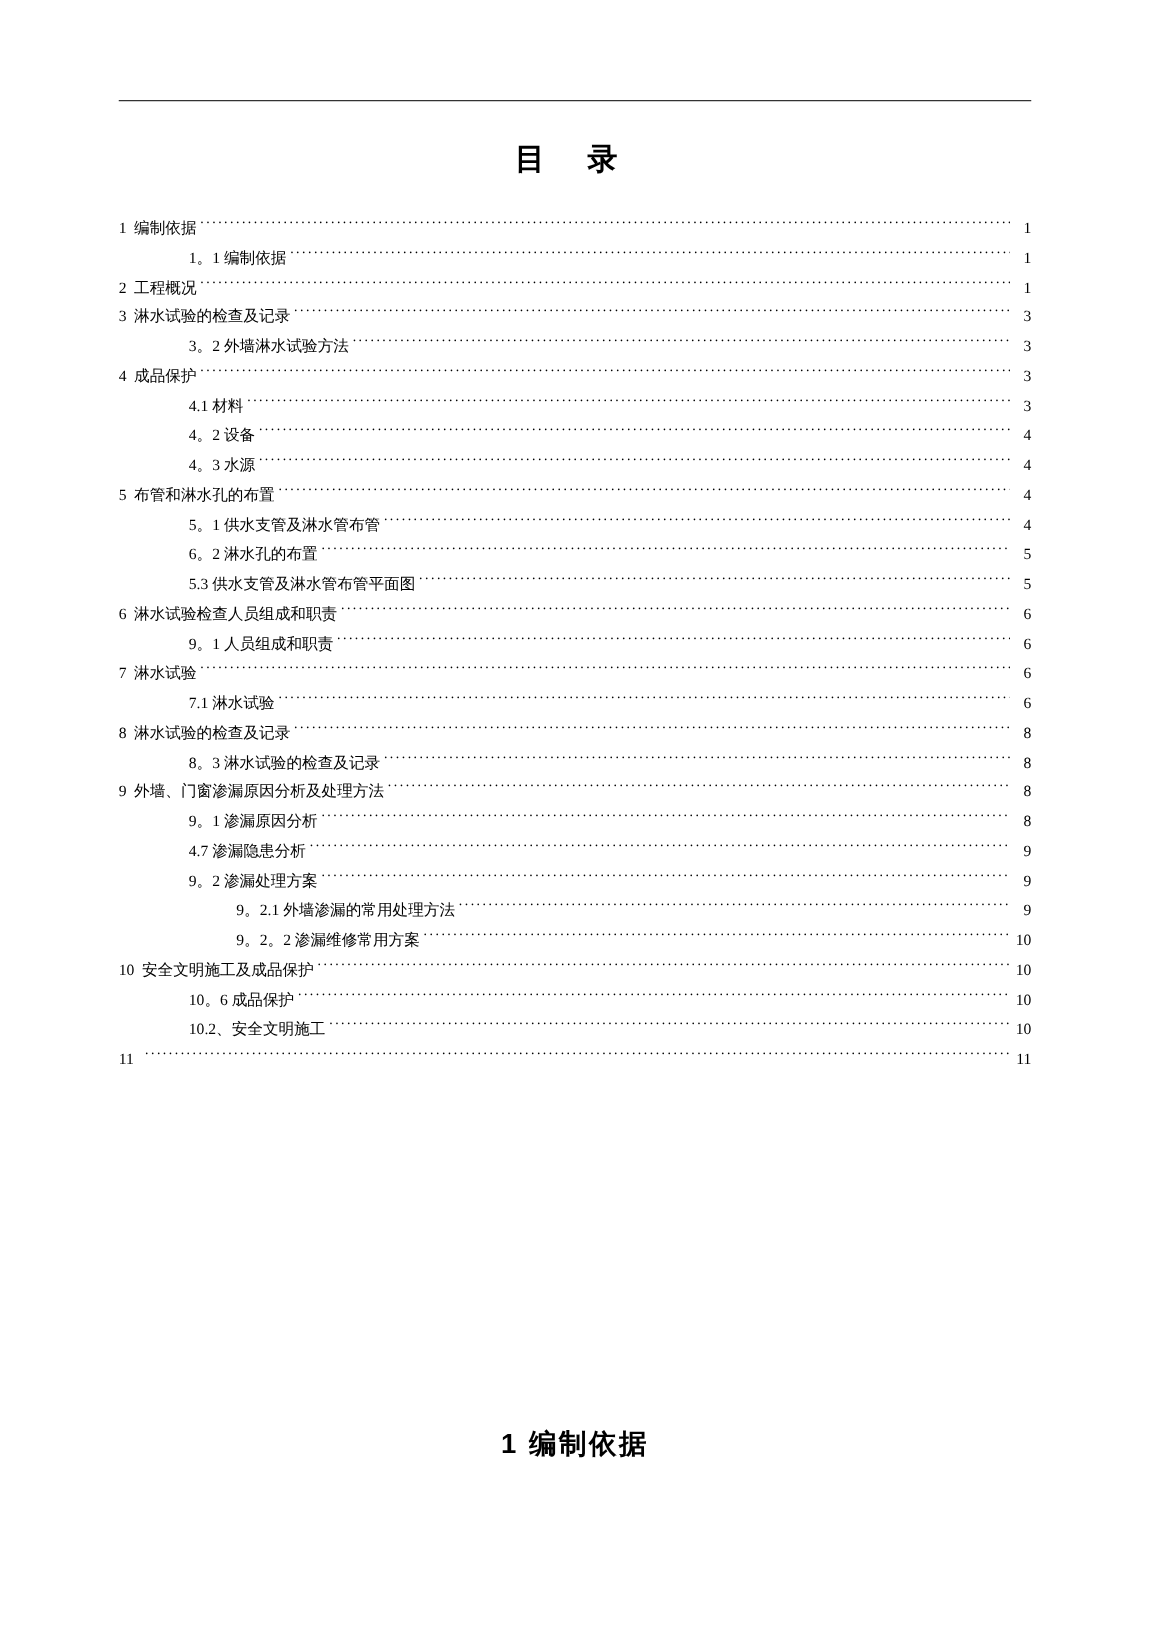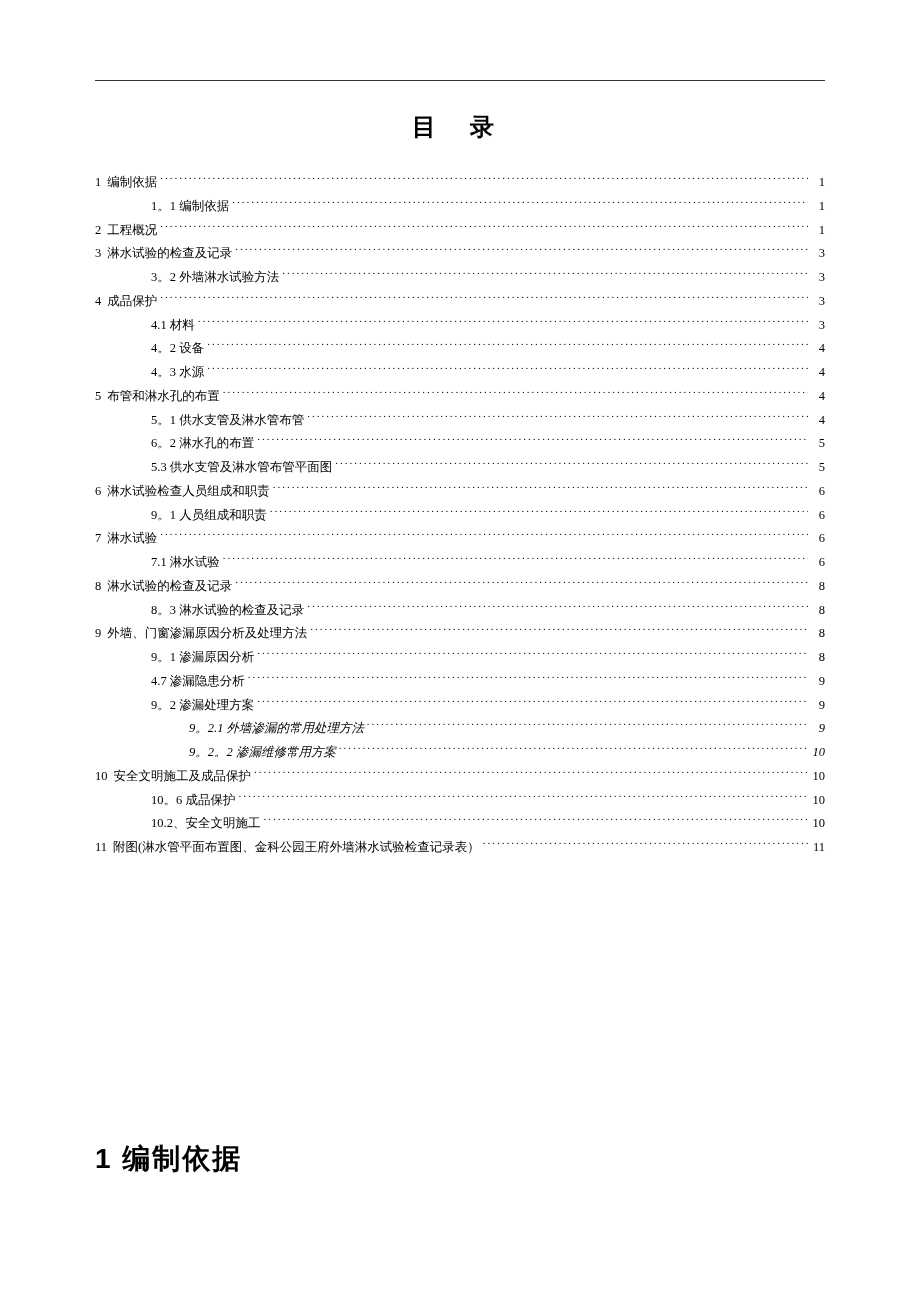--- a/index.html
+++ b/index.html
@@ -45,21 +45,20 @@
     }
     .toc-row.level-1 {
       padding-left: 0;
     }
     .toc-row.level-2 {
       padding-left: 56px;
       justify-content: flex-end;
     }
     .toc-row.level-3 {
       padding-left: 94px;
-      font-style: italic;
     }
     .toc-num {
       margin-right: 6px;
     }
     .toc-label {
       flex-shrink: 0;
     }
     .toc-dots {
       flex: 1;
       overflow: hidden;
@@ -75,21 +74,22 @@
       letter-spacing: 2px;
       color: #000;
       font-size: 11px;
     }
     .toc-page {
       flex-shrink: 0;
       min-width: 14px;
       text-align: right;
     }
     .section-heading {
-      font-size: 28px;
+      text-align: center;
+      font-size: 22px;
       font-weight: bold;
       font-family: "SimHei", "黑体", sans-serif;
       margin-top: 280px;
       color: #000;
       letter-spacing: 2px;
     }
   </style>
 </head>
 <body>
 
@@ -243,20 +243,19 @@
         <span class="toc-dots"></span>
         <span class="toc-page">10</span>
       </div>
       <div class="toc-row level-2">
         <span class="toc-label">10.2、安全文明施工</span>
         <span class="toc-dots"></span>
         <span class="toc-page">10</span>
       </div>
       <div class="toc-row level-1">
         <span class="toc-num">11</span>
-        <span class="toc-label">附图(淋水管平面布置图、金科公园王府外墙淋水试验检查记录表）</span>
         <span class="toc-dots"></span>
         <span class="toc-page">11</span>
       </div>
     </div>
 
   <h2 class="section-heading">1  编制依据</h2>
 </div>
 
 </body></html>

